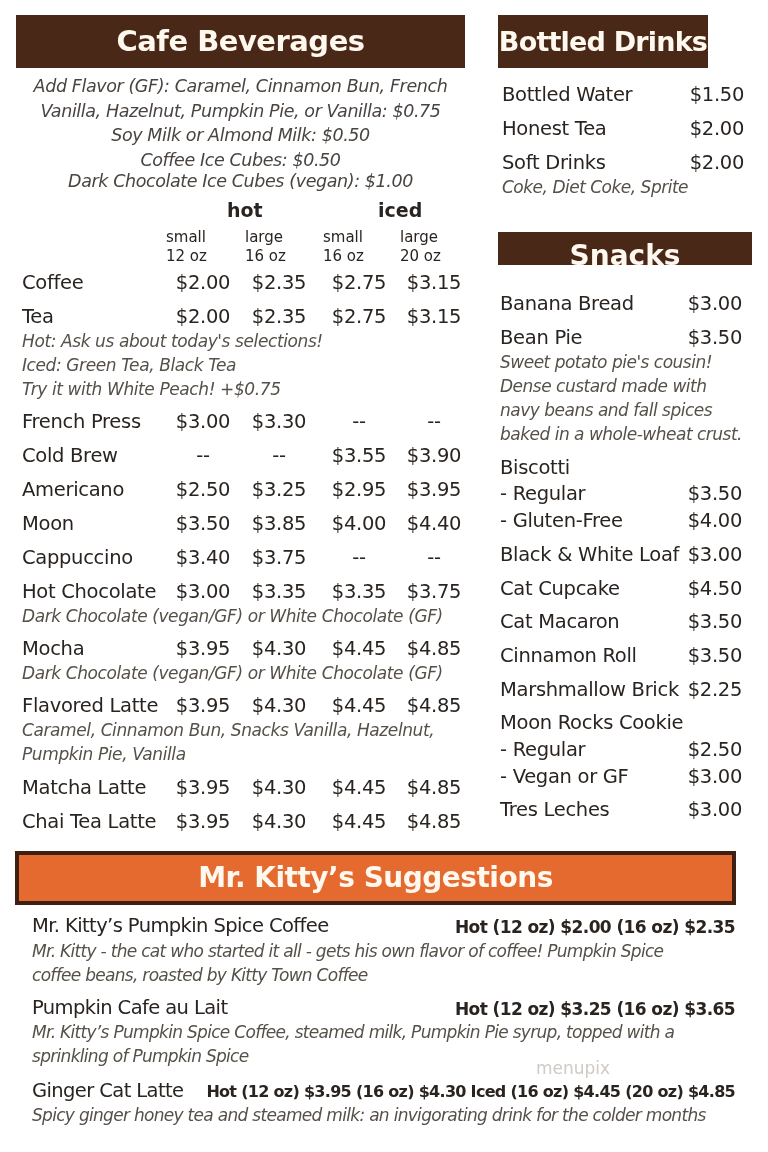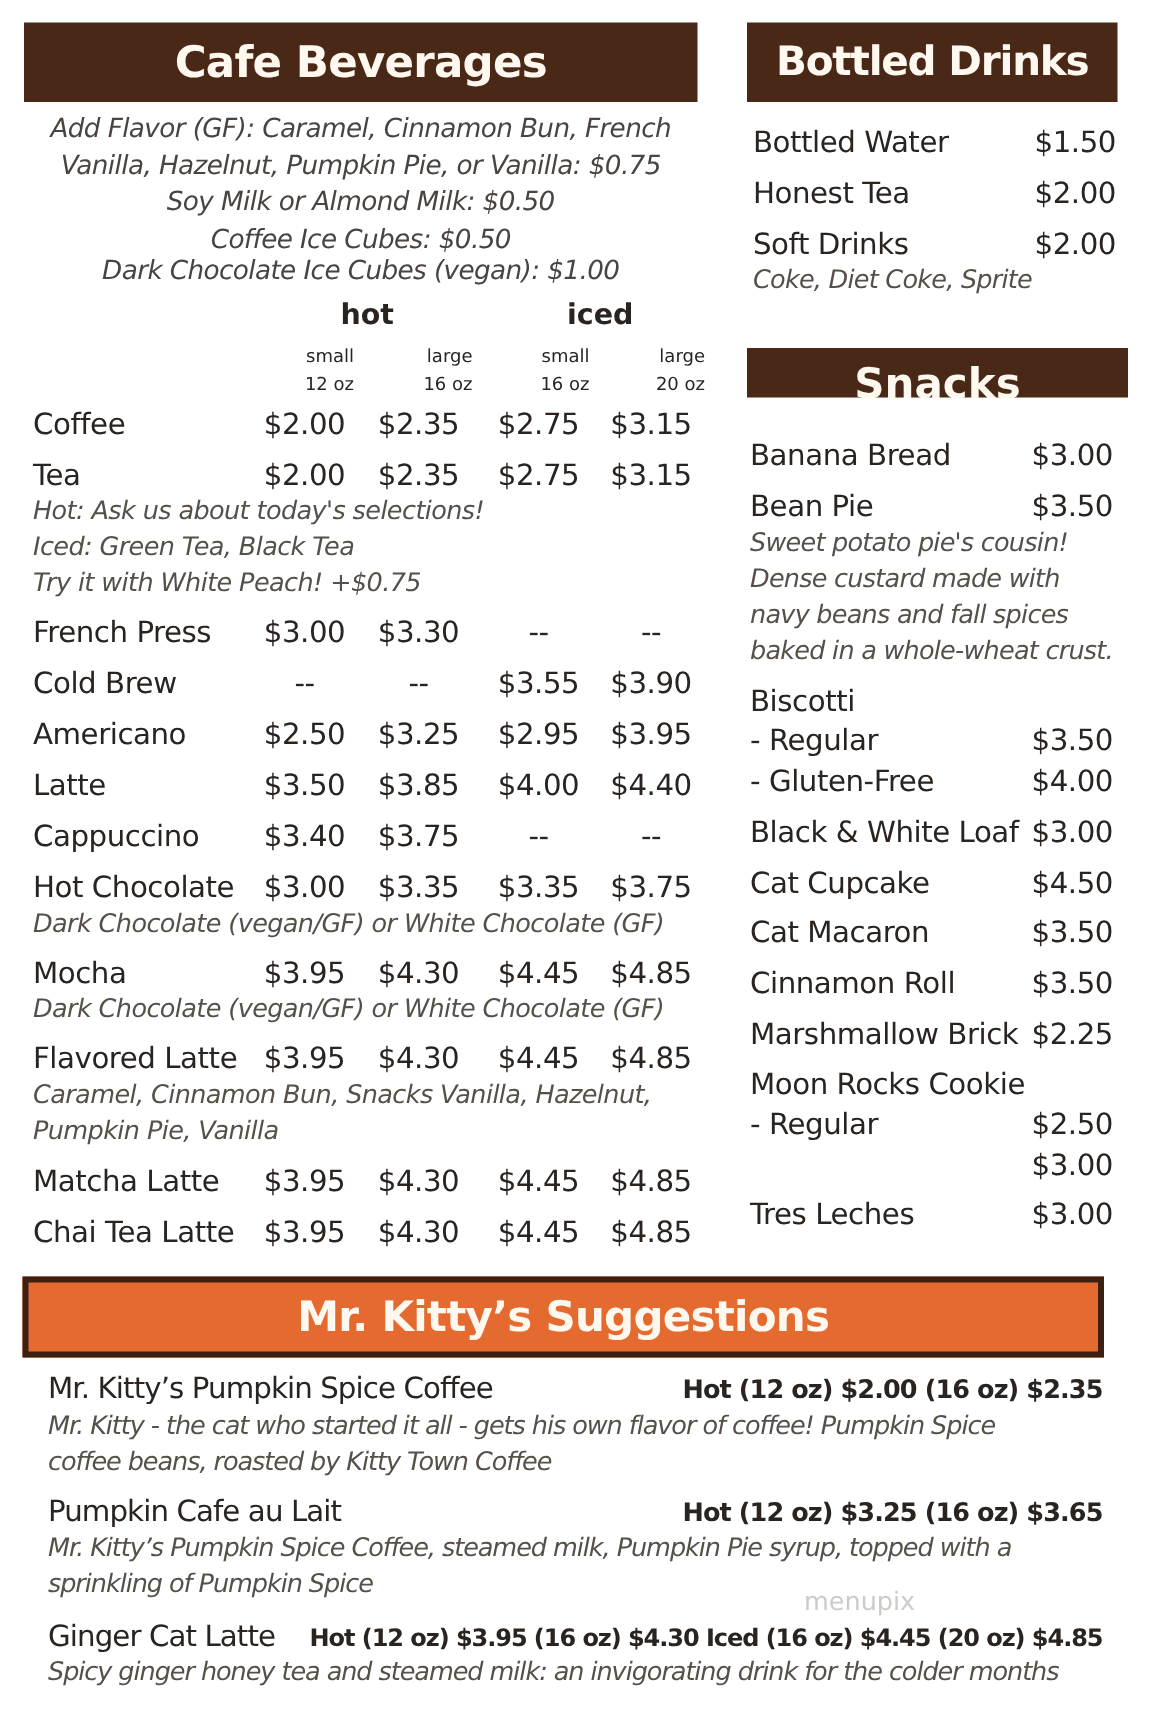--- a/index.html
+++ b/index.html
@@ -4,33 +4,33 @@
 <style>
   * { box-sizing: border-box; margin: 0; padding: 0; }
   html, body { width: 768px; height: 1152px; background: #ffffff; overflow: hidden; }
   body { font-family: "DejaVu Sans", sans-serif; color: #2a2420; position: relative; }
 
   .banner {
     position: absolute; background: #4a2818; color: #fff8ee;
     font-weight: bold; text-align: center; font-family: "DejaVu Sans", sans-serif;
   }
   #cafe-banner { left: 16px; top: 15px; width: 449px; height: 53px; font-size: 29px; line-height: 53px; letter-spacing: -0.5px; }
-  #bottled-banner { left: 498px; top: 15px; width: 247px; height: 53px; font-size: 27px; line-height: 53px; letter-spacing: -0.8px; }
+  #bottled-banner { left: 498px; top: 15px; width: 210px; height: 53px; font-size: 27px; line-height: 53px; letter-spacing: -0.8px; }
   #snacks-banner { left: 498px; top: 232px; width: 254px; height: 33px; font-size: 28px; line-height: 47px; }
   #kitty-banner {
     left: 15px; top: 851px; width: 721px; height: 54px; background: #e56a30;
     border: 4px solid #3d2012; font-size: 28px; line-height: 46px; letter-spacing: -0.5px;
   }
 
   .addons { position: absolute; left: 16px; top: 74px; width: 449px; text-align: center;
     font-style: italic; font-size: 17.5px; color: #4a4440; letter-spacing: -0.4px; }
   .addons div { line-height: 24.5px; }
 
   .hdr { position: absolute; font-size: 19px; font-weight: bold; color: #2a2420; }
-  .sub { position: absolute; font-size: 12px; text-align: right; line-height: 19px; color: #2a2420; width: 70px; }
+  .sub { position: absolute; font-size: 15px; text-align: left; line-height: 19px; color: #2a2420; width: 70px; }
 
   .row { position: absolute; left: 22px; height: 28px; font-size: 19.5px; line-height: 28px; color: #2a2420; letter-spacing: -0.3px; }
   .row .name { position: absolute; left: 0; white-space: nowrap; }
   .row .p { position: absolute; width: 80px; text-align: center; white-space: nowrap; }
   .p0 { left: 141px; } .p1 { left: 217px; } .p2 { left: 297px; } .p3 { left: 372px; }
   .note { position: absolute; left: 22px; font-style: italic; font-size: 17px; color: #555048; line-height: 24px; letter-spacing: -0.4px; white-space: nowrap; }
 
   .rrow { position: absolute; left: 502px; width: 242px; height: 28px; font-size: 19.5px; line-height: 28px; letter-spacing: -0.3px; }
   .rrow .name { position: absolute; left: 0; white-space: nowrap; }
   .rrow .price { position: absolute; right: 0; white-space: nowrap; }
@@ -112,21 +112,21 @@
 
 <div class="row" style="top:476px">
   <span class="name">Americano</span>
   <span class="p p0">$2.50</span>
   <span class="p p1">$3.25</span>
   <span class="p p2">$2.95</span>
   <span class="p p3">$3.95</span>
 </div>
 
 <div class="row" style="top:510px">
-  <span class="name">Latte</span>
+  <span class="name">Moon</span>
   <span class="p p0">$3.50</span>
   <span class="p p1">$3.85</span>
   <span class="p p2">$4.00</span>
   <span class="p p3">$4.40</span>
 </div>
 
 <div class="row" style="top:544px">
   <span class="name">Cappuccino</span>
   <span class="p p0">$3.40</span>
   <span class="p p1">$3.75</span>
@@ -238,20 +238,21 @@
   <span class="price">$2.25</span>
 </div>
 <div class="rrow" style="top:709px; left:500px">
   <span class="name">Moon Rocks Cookie</span>
 </div>
 <div class="rrow" style="top:736px; left:500px">
   <span class="name">- Regular</span>
   <span class="price">$2.50</span>
 </div>
 <div class="rrow" style="top:763px; left:500px">
+  <span class="name">- Vegan or GF</span>
   <span class="price">$3.00</span>
 </div>
 <div class="rrow" style="top:796px; left:500px">
   <span class="name">Tres Leches</span>
   <span class="price">$3.00</span>
 </div>
 
 <div id="kitty-banner" class="banner">Mr. Kitty’s Suggestions</div>
 
 <div class="sug-name" style="top:913px">Mr. Kitty’s Pumpkin Spice Coffee</div>

